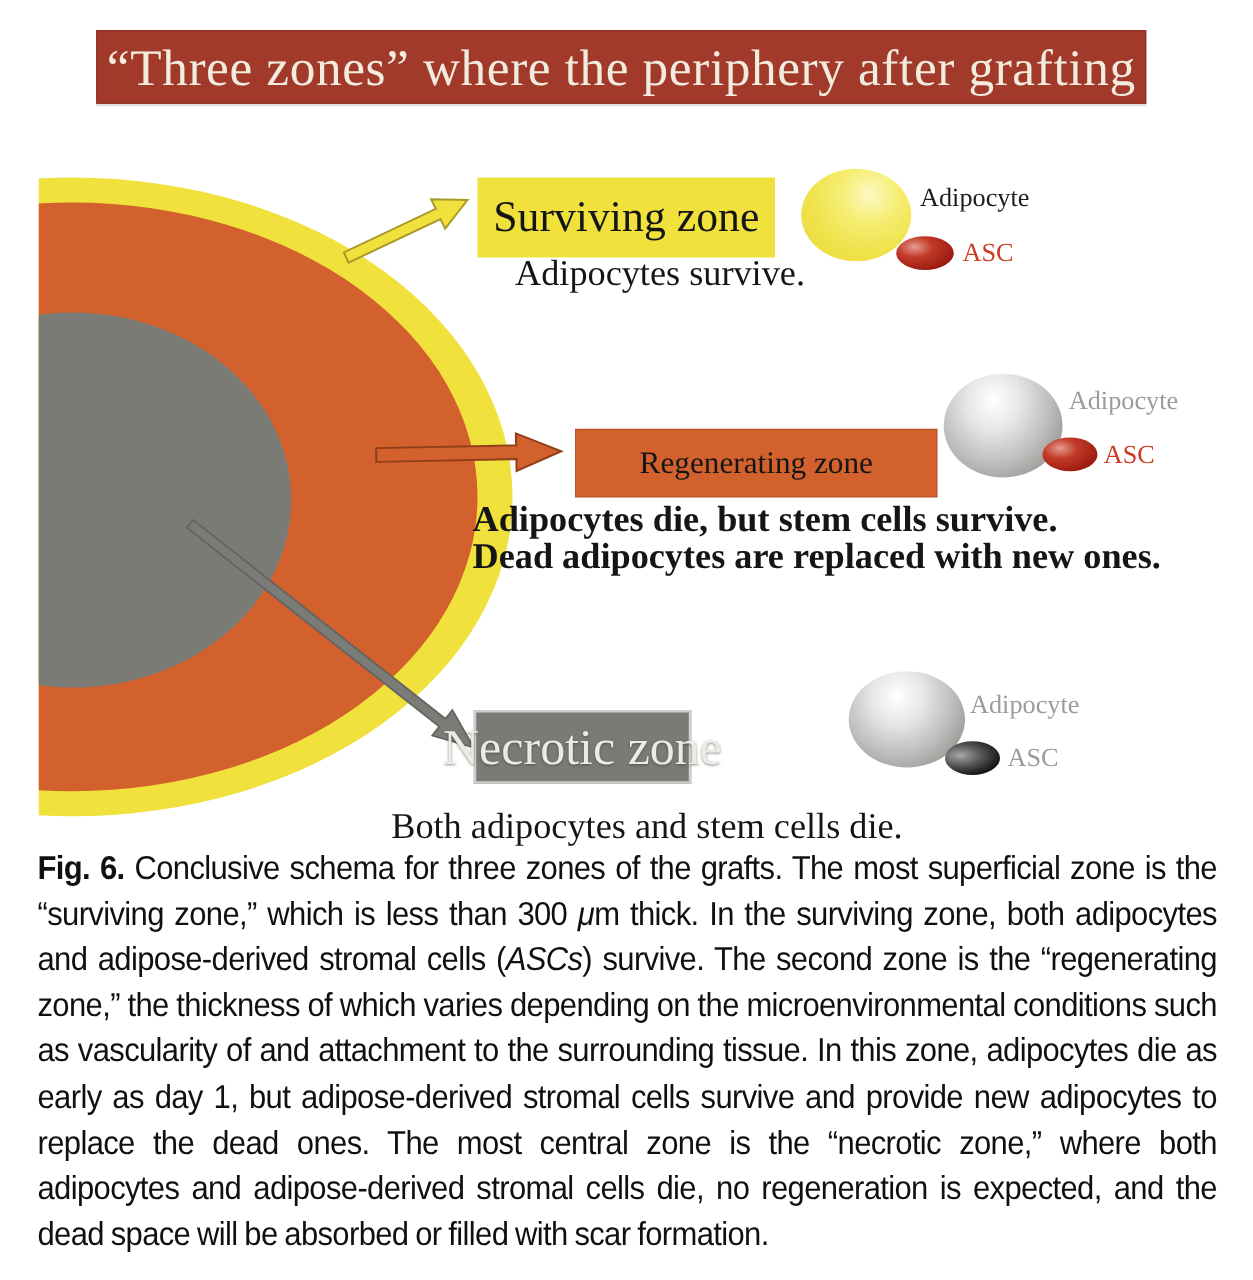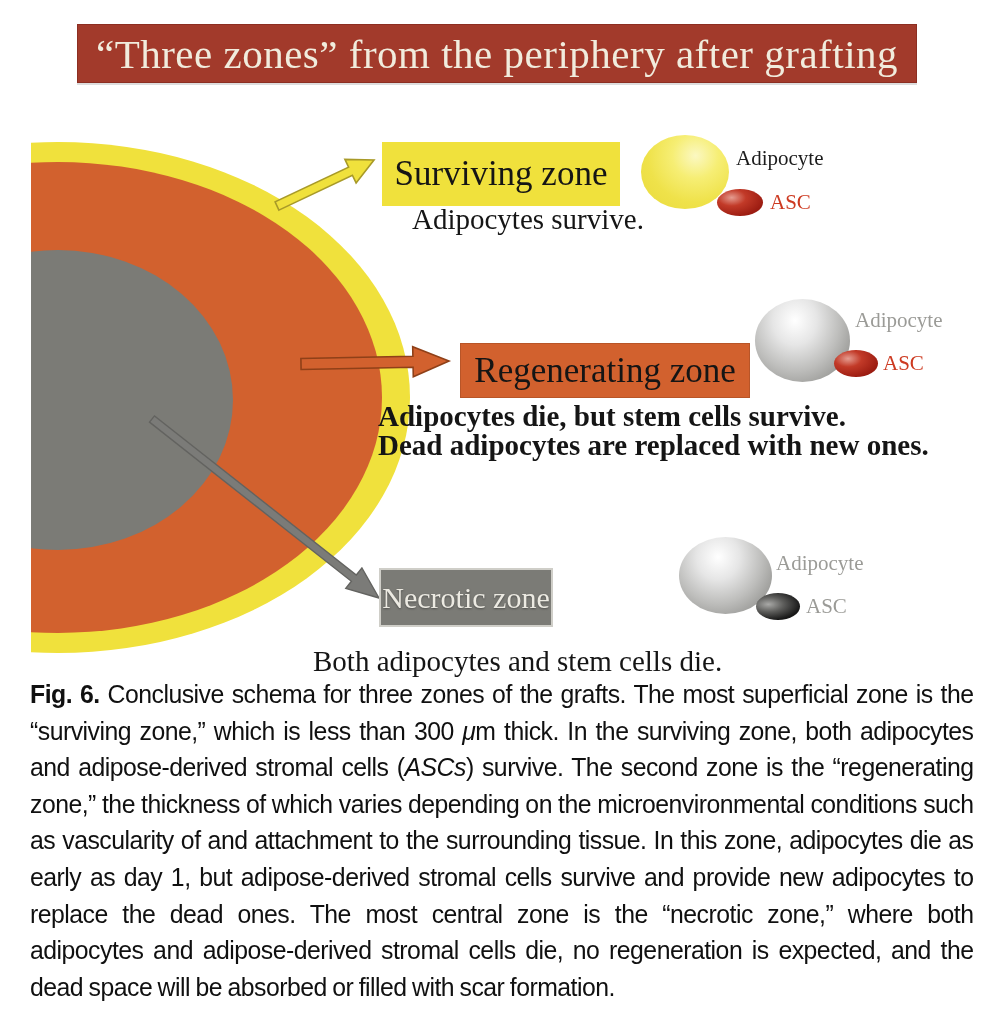--- a/index.html
+++ b/index.html
@@ -20,23 +20,23 @@
   .ring.orange{left:-297px;top:27px;width:648px;height:471px;background:var(--zone-orange,#d2612e);}
   .ring.gray  {left:-148px;top:115px;width:350px;height:300px;background:var(--zone-gray,#7b7b76);}
 
   .arrows{position:absolute;left:0;top:0;width:1002px;height:1024px;pointer-events:none;}
 
   
   .zone-box{position:absolute;display:flex;align-items:center;justify-content:center;white-space:nowrap;}
   .zone-box.surviving{left:382px;top:142px;width:238px;height:64px;background:var(--zone-yellow,#f0e13c);
       color:#151515;font-size:35px;}
   .zone-box.regenerating{left:460px;top:343px;width:288px;height:53px;background:var(--zone-orange,#d2612e);
-      color:#151515;font-size:35px;border:1px solid rgba(0,0,0,.12);}
+      color:#151515;font-size:25px;border:1px solid rgba(0,0,0,.12);}
   .zone-box.necrotic{left:379px;top:568px;width:170px;height:55px;background:var(--zone-gray,#7b7b76);
-      color:#eceae2;font-size:30px;border:2px solid #cfcec8;text-shadow:0 1px 2px rgba(40,40,40,.55);}
+      color:#eceae2;font-size:40px;border:2px solid #cfcec8;text-shadow:0 1px 2px rgba(40,40,40,.55);}
 
   .zone-desc{position:absolute;color:#151515;font-size:29px;white-space:nowrap;text-align:right;}
   .desc-surviving{left:412px;top:203px;}
   .desc-regenerating{left:378px;top:402px;width:440px;text-align:center;line-height:29px;font-weight:bold;}
   .desc-necrotic{left:313px;top:629px;margin-top:16px;}
 
   
   .cell{position:absolute;border-radius:50%;}
   .cell.adipo-yellow{left:641px;top:135px;width:88px;height:74px;
       background:radial-gradient(ellipse at 62% 28%, #fbf8c2 0%, #f6ee74 30%, #efe24a 62%, #e9da3c 100%);}
@@ -67,21 +67,21 @@
       letter-spacing:-0.55px;word-spacing:-1px;text-align:justify;color:#101010;}
   .caption .b{font-weight:bold;}
   .caption .i{font-style:italic;}
 </style>
 </head>
 <body>
 
 <div class="canvas">
 
   <div class="banner">
-    <span>“Three zones” from the periphery after grafting</span>
+    <span>“Three zones” where the periphery after grafting</span>
   </div>
 
   <div class="diagram-clip">
     <div class="ring yellow"></div>
     <div class="ring orange"></div>
     <div class="ring gray"></div>
   </div>
 
   <svg class="arrows" viewBox="0 0 1002 1024">
     <polygon id="arrow-yellow" fill="#f0e13c" stroke="#a89a28" stroke-width="1.6" points="278.9,210.1 352.4,175.2 356.1,182.9 374.0,160.0 344.9,159.4 348.6,167.1 275.1,201.9"></polygon>

